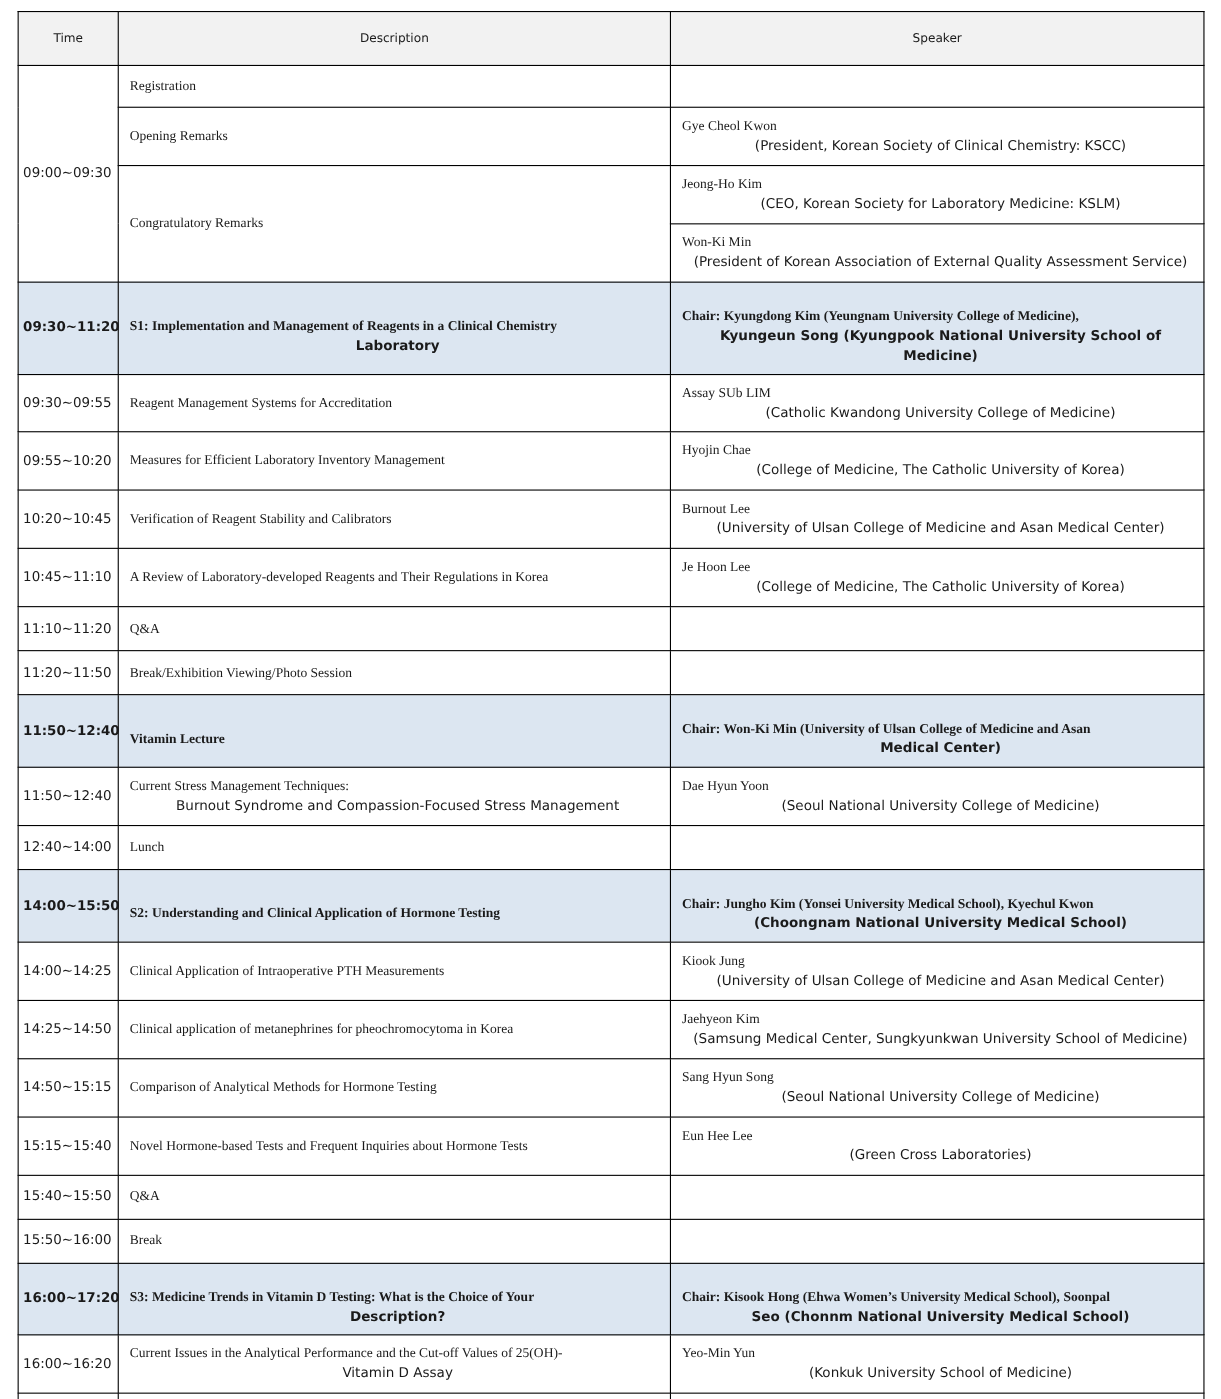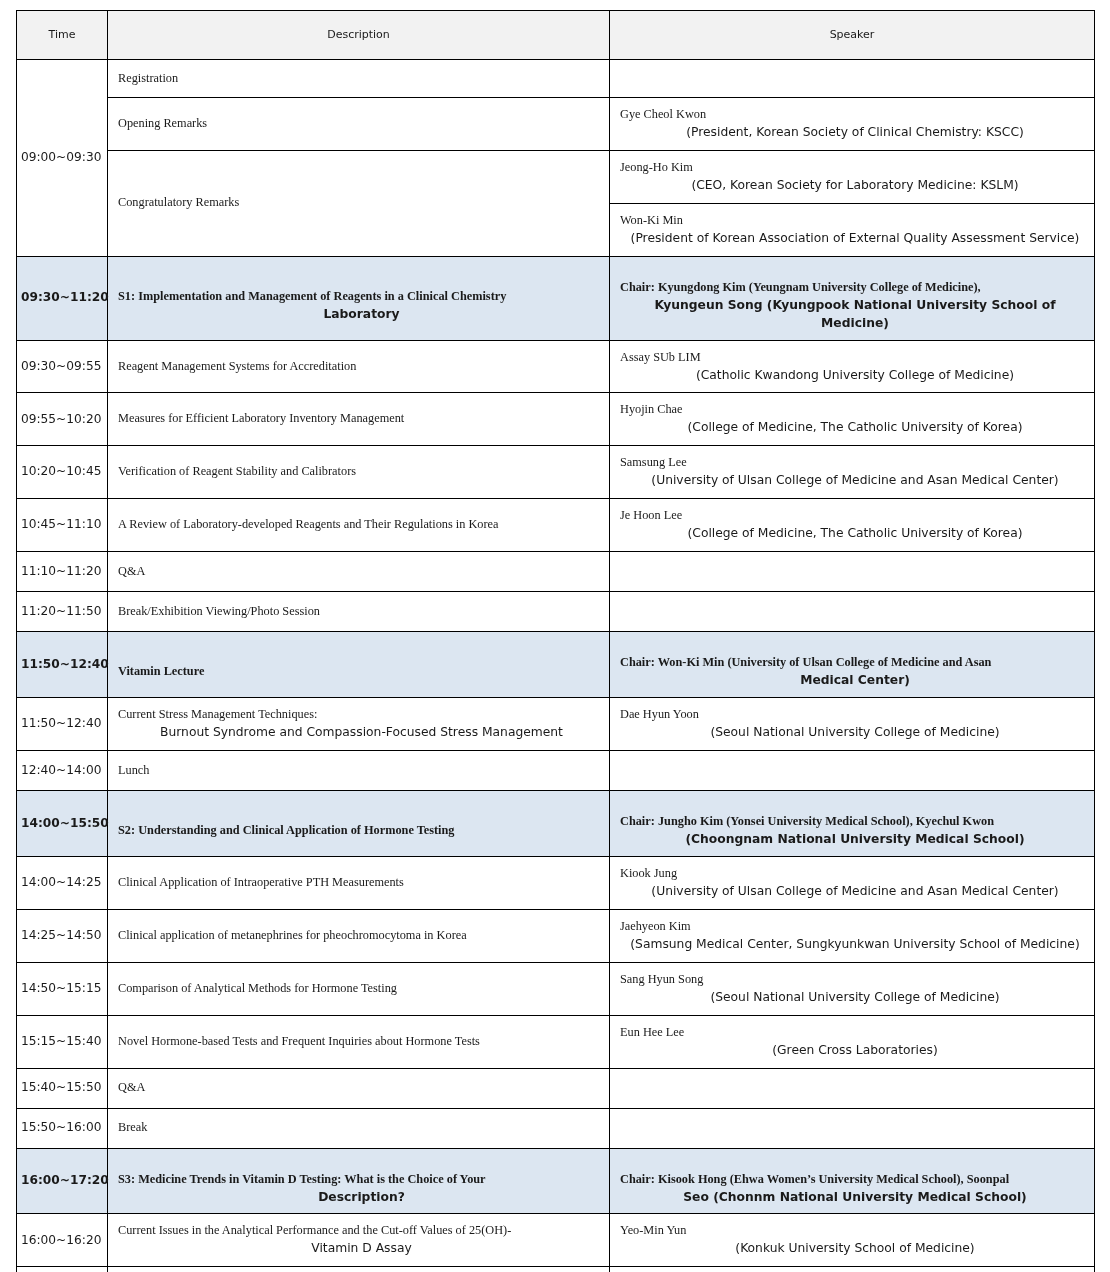--- a/index.html
+++ b/index.html
@@ -150,21 +150,21 @@
             <span class="line">Hyojin Chae</span>
             <span class="sub">(College of Medicine, The Catholic University of Korea)</span>
           </td>
         </tr>
         <tr class="h-one">
           <td class="time">10:20~10:45</td>
           <td class="desc">
             <span class="line">Verification of Reagent Stability and Calibrators</span>
           </td>
           <td class="spk">
-            <span class="line">Samsung Lee</span>
+            <span class="line">Burnout Lee</span>
             <span class="sub">(University of Ulsan College of Medicine and Asan Medical Center)</span>
           </td>
         </tr>
         <tr class="h-one">
           <td class="time">10:45~11:10</td>
           <td class="desc">
             <span class="line">A Review of Laboratory-developed Reagents and Their Regulations in Korea</span>
           </td>
           <td class="spk">
             <span class="line">Je Hoon Lee</span>

